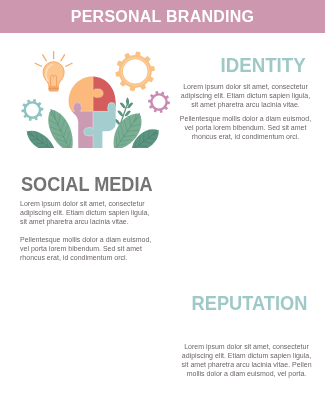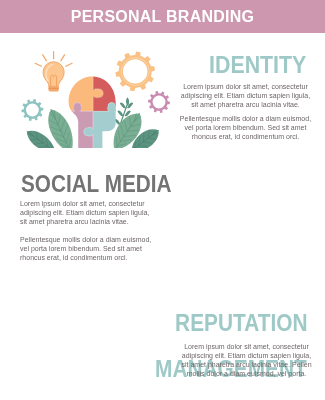--- a/index.html
+++ b/index.html
@@ -8,23 +8,23 @@
   .page{position:relative;width:325px;height:400px;background:#fff;overflow:hidden;}
 
   .banner{position:absolute;left:0;top:0;width:325px;height:33px;background:#cd97af;padding-left:32px;}
   .banner-title{position:absolute;left:0;top:0;width:325px;height:33px;
     display:flex;align-items:center;justify-content:center;
     color:#fff;font-weight:bold;font-size:16px;letter-spacing:.25px;}
 
   .txt{position:absolute;color:#6d6566;font-size:7.4px;line-height:9px;transform:scaleX(0.948);}
   .txt p{margin:0;}
   .txt p + p{margin-top:5.5px;}
-  .head{position:absolute;font-weight:bold;font-size:24px;line-height:21px;white-space:pre-line;}
+  .head{position:absolute;font-weight:bold;font-size:21px;line-height:21px;white-space:pre-line;}
   .head span{display:inline-block;transform:scaleX(0.89);transform-origin:right center;}
-  .hl{text-align:right;margin-top:20px;}
+  .hl{text-align:right;}
 
   
   #identity-head{left:180px;top:54px;width:126px;text-align:right;color:#9ec9c7;}
   #identity-text{left:174px;top:81.5px;width:143px;text-align:center;transform-origin:center top;}
   
   #social-head{left:21px;top:173px;width:180px;text-align:left;color:#737373;}
   #social-head span{transform-origin:left center;transform:scaleX(0.863);}
   #social-text{left:20px;top:198.5px;width:143px;text-align:left;transform-origin:left top;}
   #social-text p + p{margin-top:9px;}
   
@@ -185,18 +185,18 @@
   </div>
 
   <svg class="ill" id="ill2" viewBox="0 0 325 400"></svg>
   <div class="head" id="social-head"><span>SOCIAL MEDIA</span></div>
   <div class="txt" id="social-text">
     <p>Lorem ipsum dolor sit amet, consectetur adipiscing elit. Etiam dictum sapien ligula, sit amet pharetra arcu lacinia vitae.</p>
     <p>Pellentesque mollis dolor a diam euismod, vel porta lorem bibendum. Sed sit amet rhoncus erat, id condimentum orci.</p>
   </div>
 
   <svg class="ill" id="ill3" viewBox="0 0 325 400"></svg>
-  <div class="head" id="reputation-head"><div class="hl"><span>REPUTATION</span></div><div class="hl"><span>MANAGEMENT</span></div></div>
+  <div class="head" id="reputation-head"><div class="hl"><span>REPUTATION</span></div></div>
   <div class="txt" id="reputation-text">
     <p>Lorem ipsum dolor sit amet, consectetur adipiscing elit. Etiam dictum sapien ligula, sit amet pharetra arcu lacinia vitae. Pellen mollis dolor a diam euismod, vel porta.</p>
   </div>
 
 </div>
 
 </body></html>

